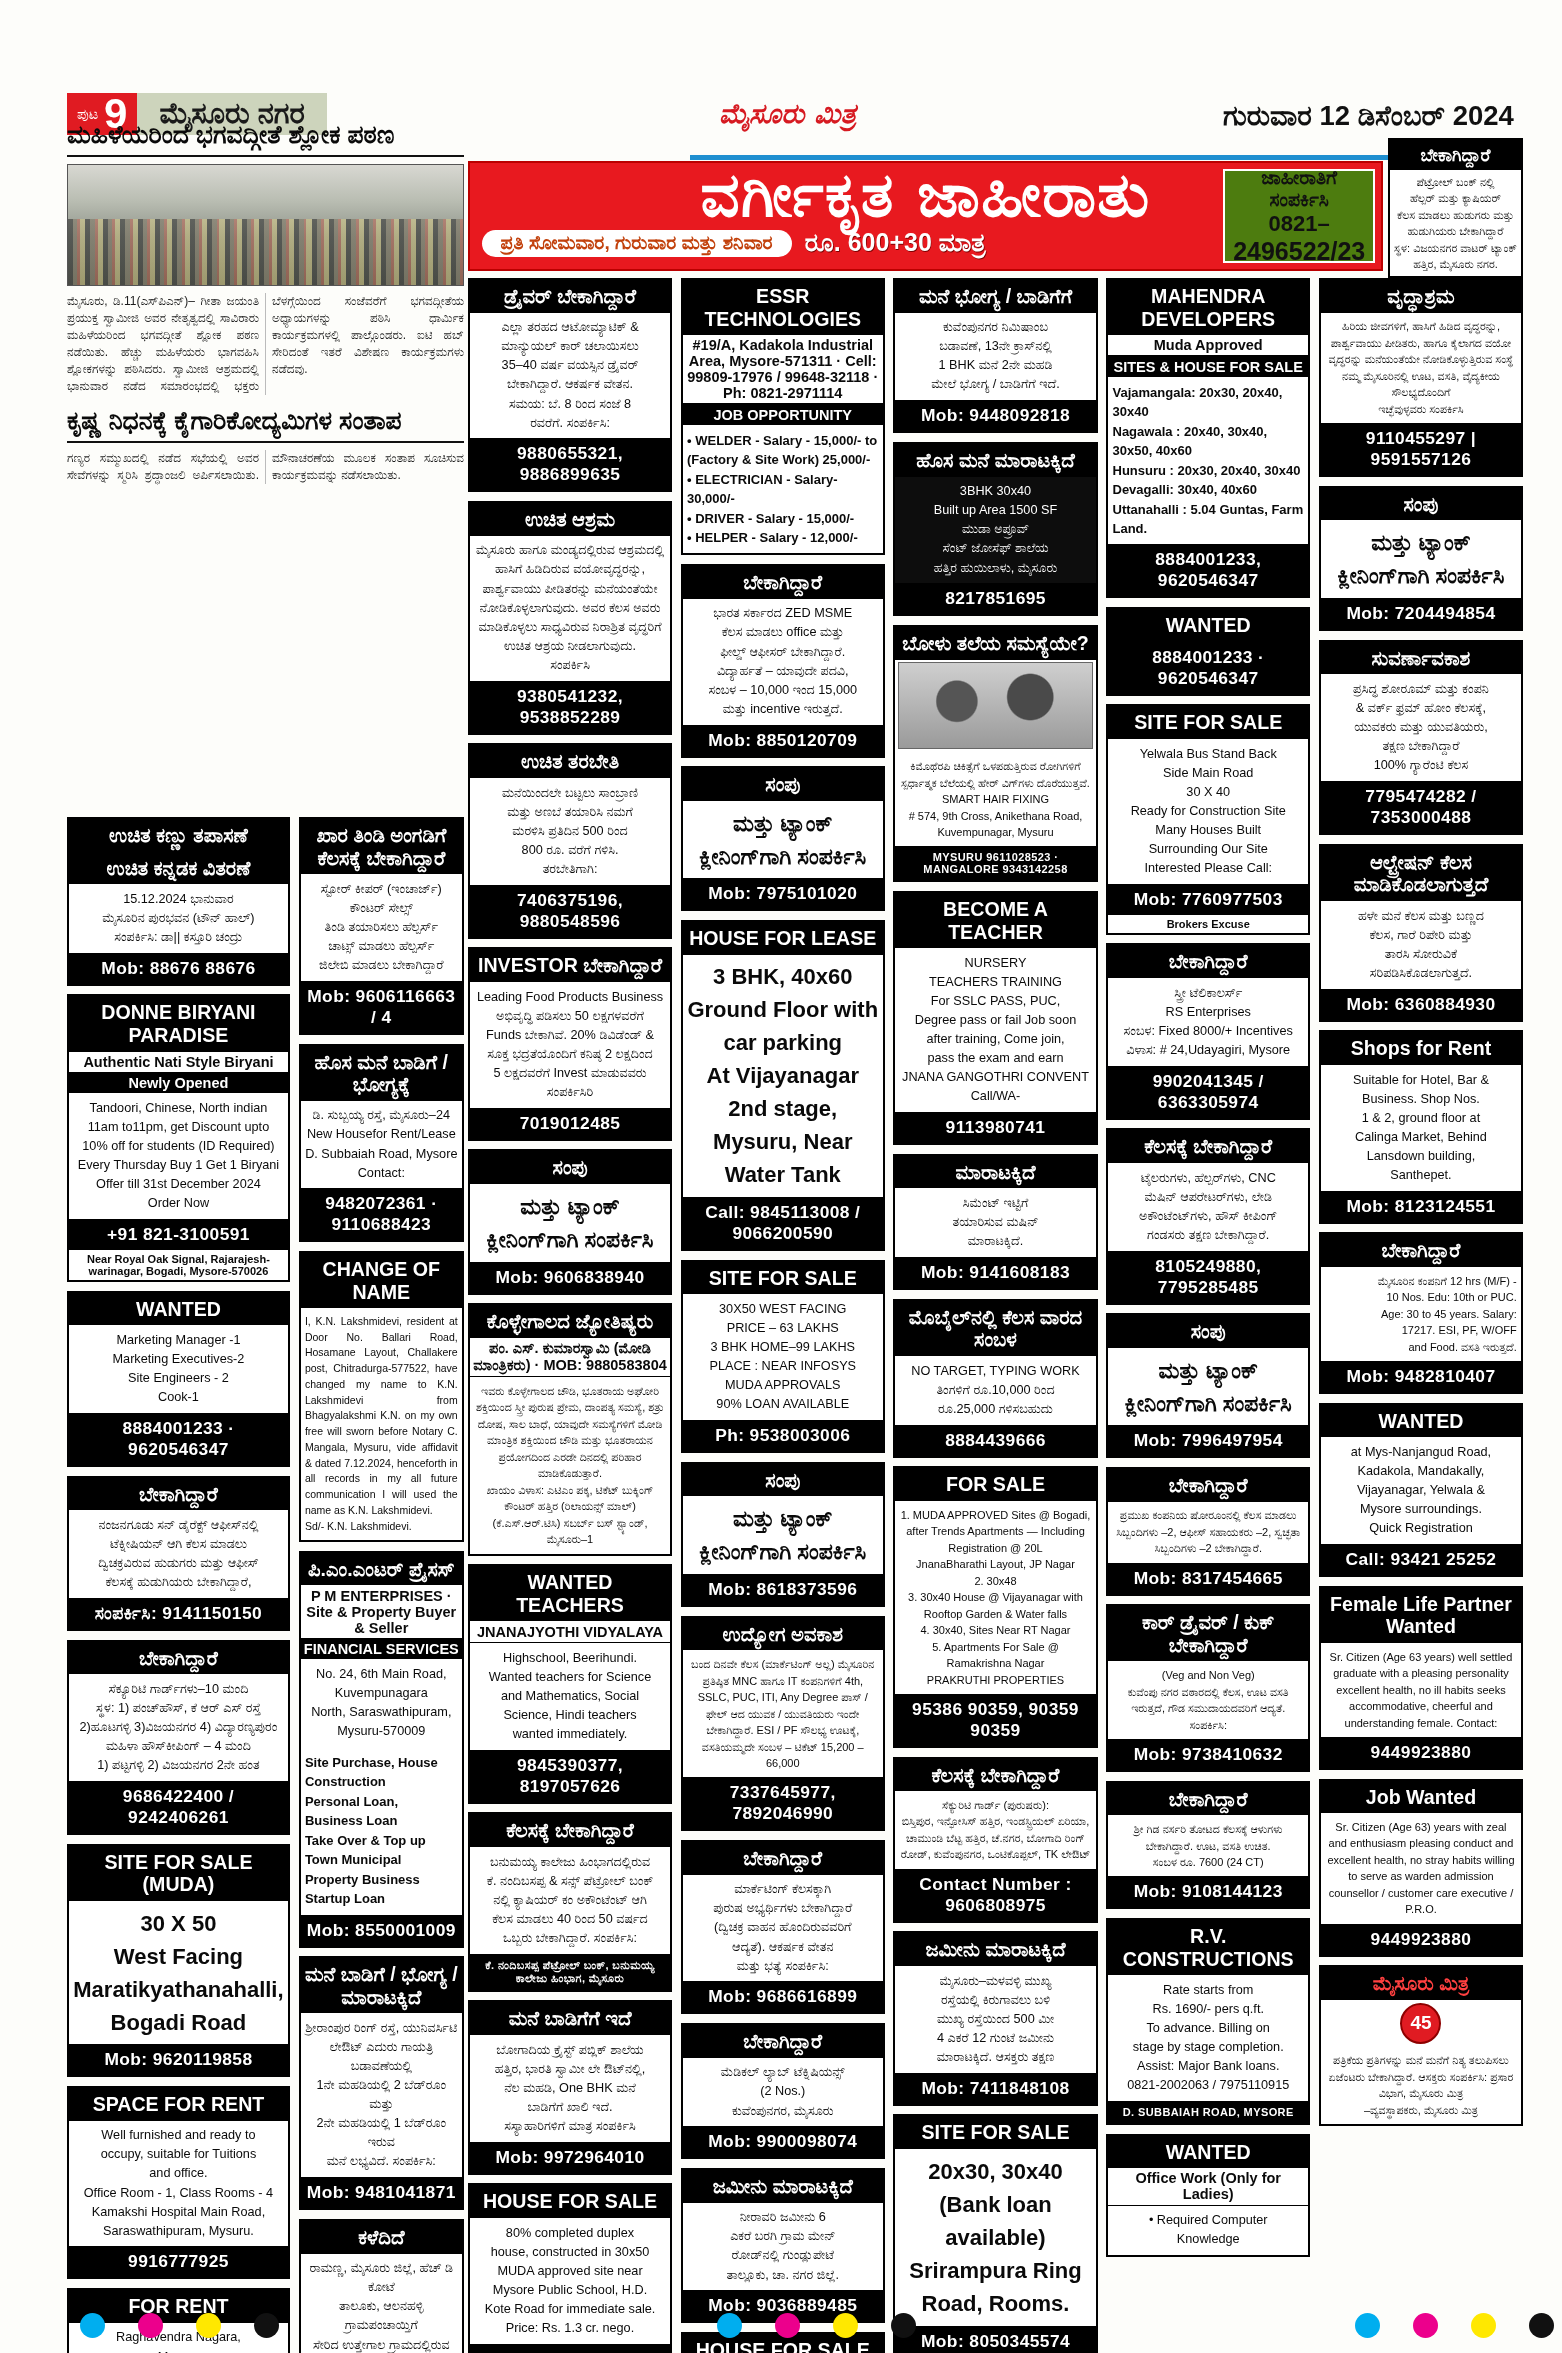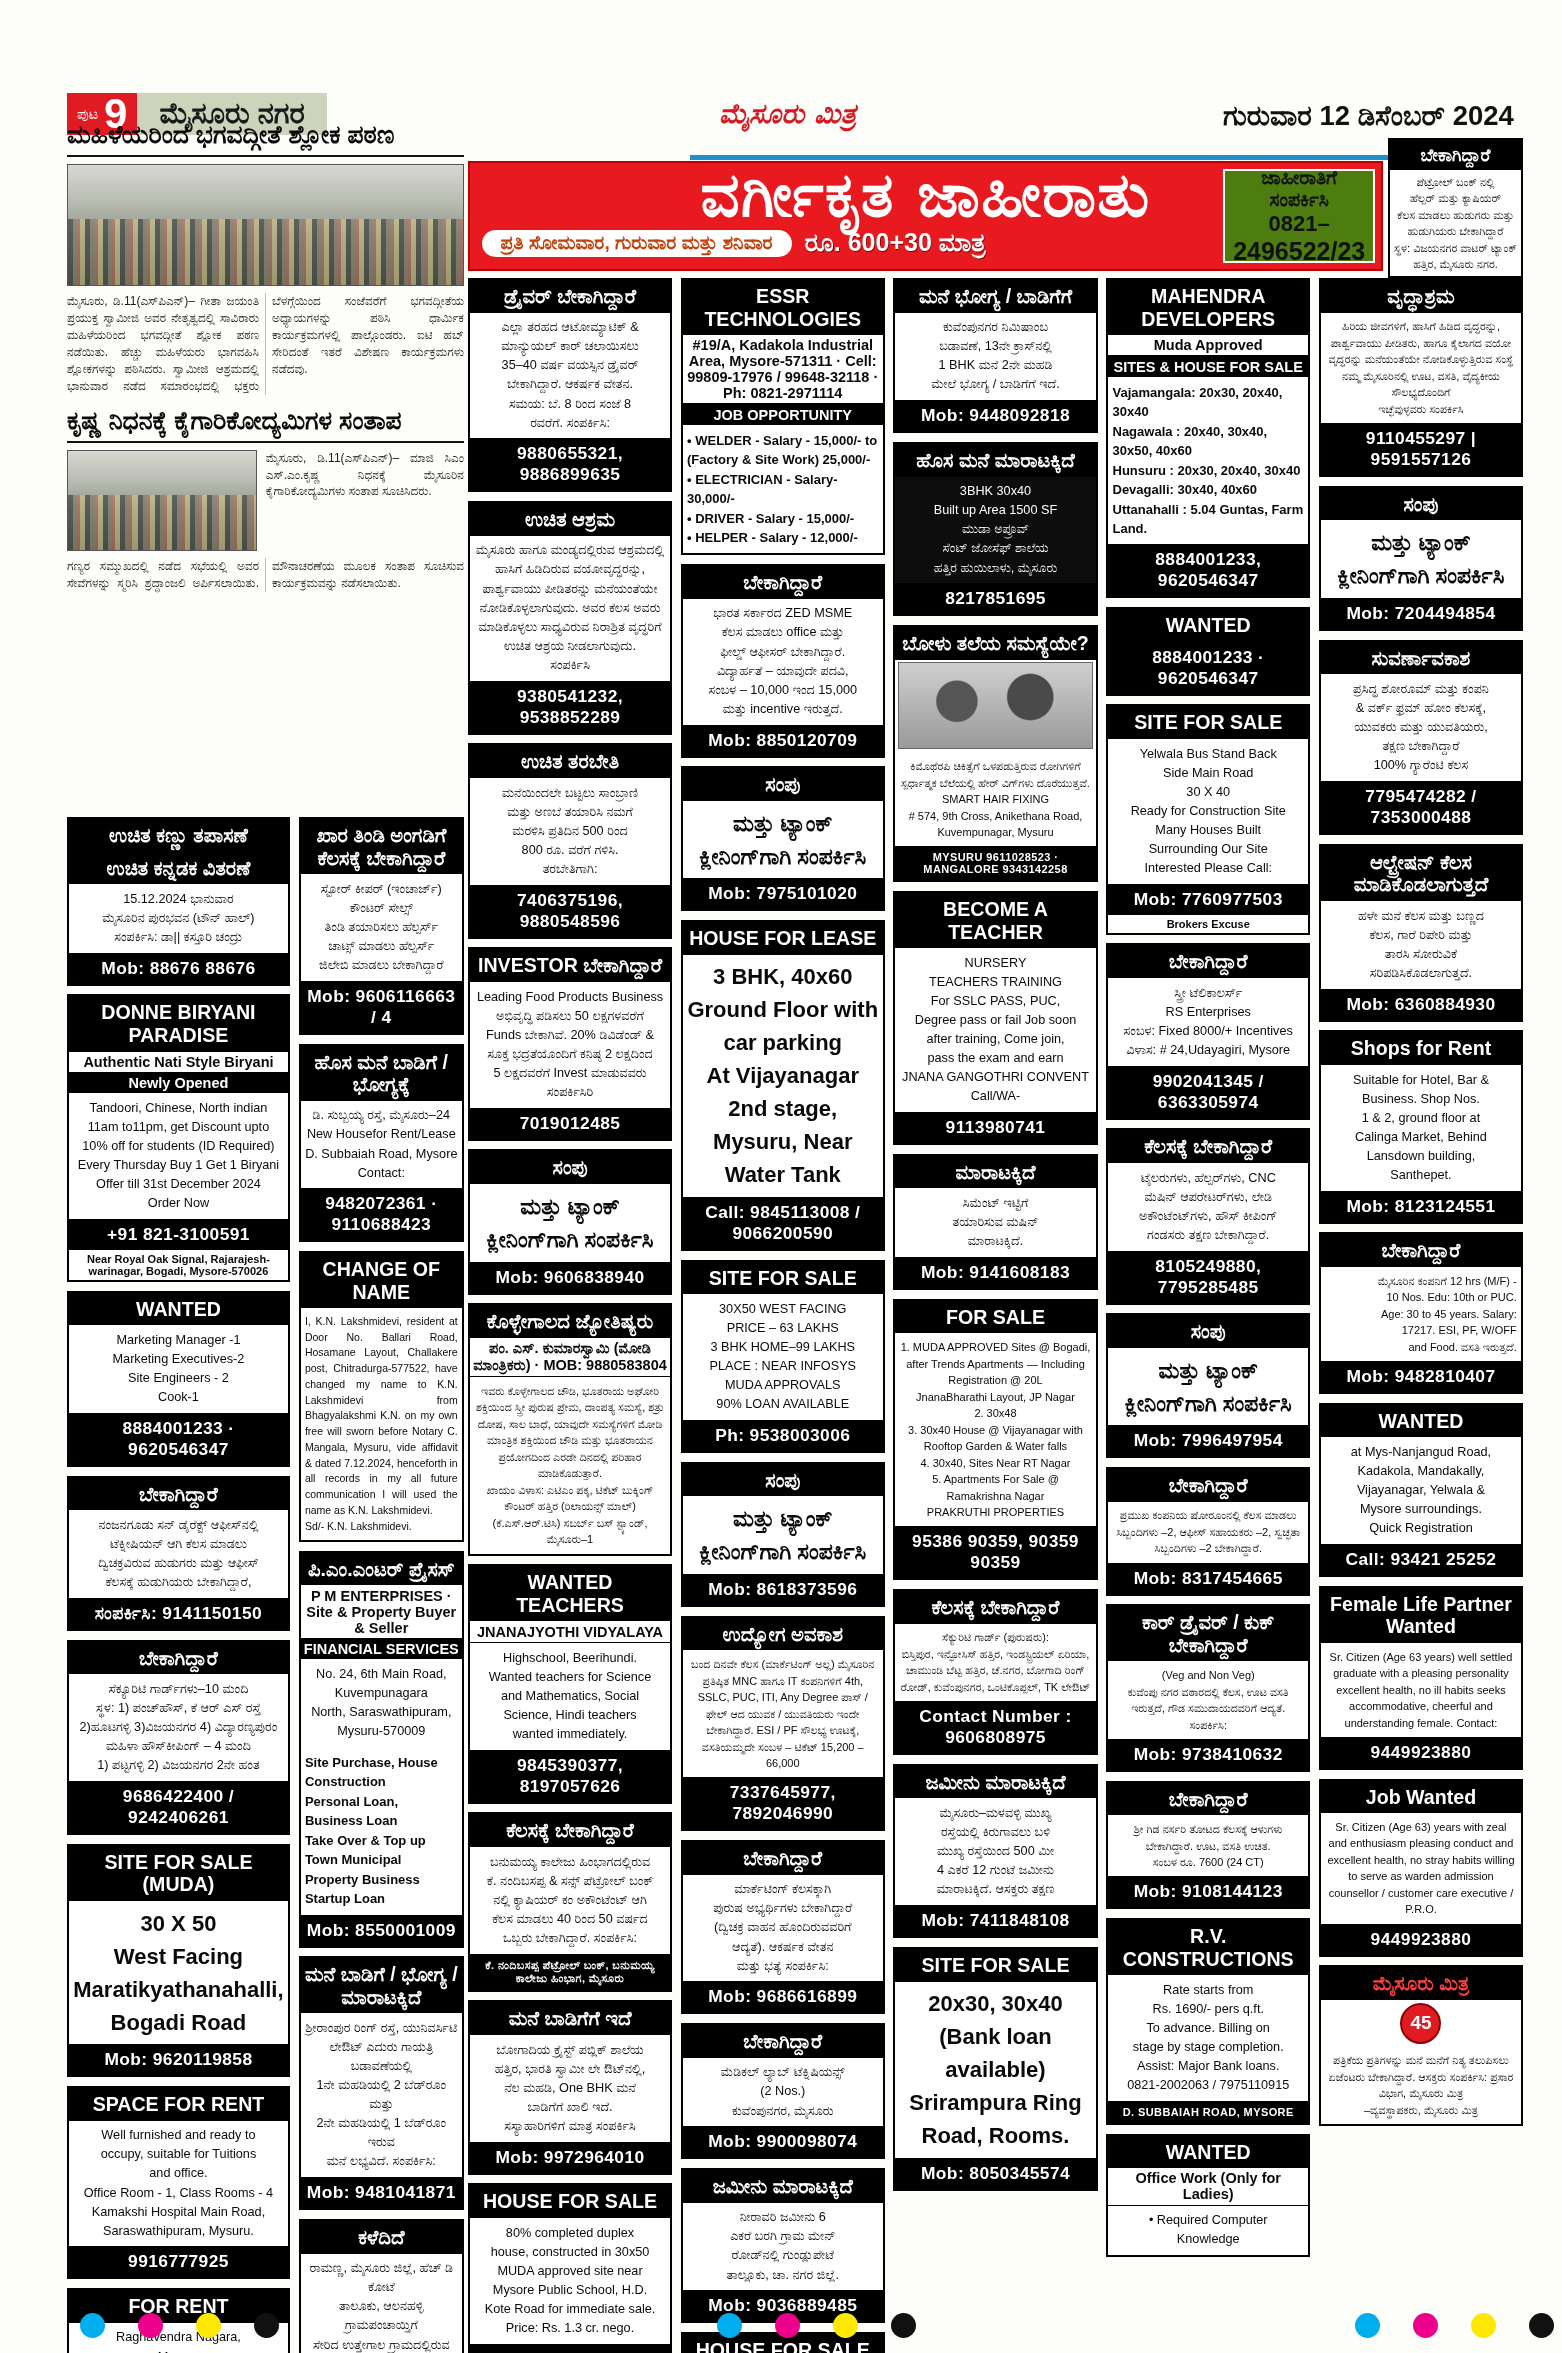--- a/index.html
+++ b/index.html
@@ -91,24 +91,20 @@
   </div>
 
   <div id="news">
     <div class="headline">ಮಹಿಳೆಯರಿಂದ ಭಗವದ್ಗೀತೆ ಶ್ಲೋಕ ಪಠಣ</div>
     <div class="news-photo"></div>
     <div class="news-body">
       <span>ಮೈಸೂರು, ಡಿ.11(ಎಸ್‌ಪಿಎನ್)– ಗೀತಾ ಜಯಂತಿ ಪ್ರಯುಕ್ತ ಸ್ವಾಮೀಜಿ ಅವರ ನೇತೃತ್ವದಲ್ಲಿ ಸಾವಿರಾರು ಮಹಿಳೆಯರಿಂದ ಭಗವದ್ಗೀತೆ ಶ್ಲೋಕ ಪಠಣ ನಡೆಯಿತು. ಹೆಚ್ಚು ಮಹಿಳೆಯರು ಭಾಗವಹಿಸಿ ಶ್ಲೋಕಗಳನ್ನು ಪಠಿಸಿದರು.</span>
       <span>ಸ್ವಾಮೀಜಿ ಆಶ್ರಮದಲ್ಲಿ ಭಾನುವಾರ ನಡೆದ ಸಮಾರಂಭದಲ್ಲಿ ಭಕ್ತರು ಬೆಳಗ್ಗೆಯಿಂದ ಸಂಜೆವರೆಗೆ ಭಗವದ್ಗೀತೆಯ ಅಧ್ಯಾಯಗಳನ್ನು ಪಠಿಸಿ ಧಾರ್ಮಿಕ ಕಾರ್ಯಕ್ರಮಗಳಲ್ಲಿ ಪಾಲ್ಗೊಂಡರು. ಐಟಿ ಹಬ್ ಸೇರಿದಂತೆ ಇತರೆ ವಿಶೇಷಣ ಕಾರ್ಯಕ್ರಮಗಳು ನಡೆದವು.</span>
     </div>
     <div class="headline">ಕೃಷ್ಣ ನಿಧನಕ್ಕೆ ಕೈಗಾರಿಕೋದ್ಯಮಿಗಳ ಸಂತಾಪ</div>
-    <div class="news-row">
-      <div class="news-photo"></div>
-      <div class="side-text">ಮೈಸೂರು, ಡಿ.11(ಎಸ್‌ಪಿಎನ್)– ಮಾಜಿ ಸಿಎಂ ಎಸ್.ಎಂ.ಕೃಷ್ಣ ನಿಧನಕ್ಕೆ ಮೈಸೂರಿನ ಕೈಗಾರಿಕೋದ್ಯಮಿಗಳು ಸಂತಾಪ ಸೂಚಿಸಿದರು.</div>
-    </div>
     <div class="news-body" style="column-count:2;">
       <span>ಗಣ್ಯರ ಸಮ್ಮುಖದಲ್ಲಿ ನಡೆದ ಸಭೆಯಲ್ಲಿ ಅವರ ಸೇವೆಗಳನ್ನು ಸ್ಮರಿಸಿ ಶ್ರದ್ಧಾಂಜಲಿ ಅರ್ಪಿಸಲಾಯಿತು. ಮೌನಾಚರಣೆಯ ಮೂಲಕ ಸಂತಾಪ ಸೂಚಿಸುವ ಕಾರ್ಯಕ್ರಮವನ್ನು ನಡೆಸಲಾಯಿತು.</span>
     </div>
   </div>
 
   <div id="banner">
     <div class="big">ವರ್ಗೀಕೃತ ಜಾಹೀರಾತು</div>
     <div class="strip">
       <span class="pill">ಪ್ರತಿ ಸೋಮವಾರ, ಗುರುವಾರ ಮತ್ತು ಶನಿವಾರ</span>
       <span class="price">ರೂ. 600+30 ಮಾತ್ರ</span>
@@ -558,20 +554,29 @@
         <article class="ad">
           <div class="ad-head">ಮಾರಾಟಕ್ಕಿದೆ</div>
           <div class="ad-body">
             <div>ಸಿಮೆಂಟ್ ಇಟ್ಟಿಗೆ</div>
             <div>ತಯಾರಿಸುವ ಮಷಿನ್</div>
             <div>ಮಾರಾಟಕ್ಕಿದೆ.</div>
           </div>
           <div class="ad-phone">Mob: 9141608183</div>
         </article>
         <article class="ad">
+          <div class="ad-head">ಮೊಬೈಲ್‌ನಲ್ಲಿ ಕೆಲಸ ವಾರದ ಸಂಬಳ</div>
+          <div class="ad-body">
+            <div>NO TARGET, TYPING WORK</div>
+            <div>ತಿಂಗಳಿಗೆ ರೂ.10,000 ರಿಂದ</div>
+            <div>ರೂ.25,000 ಗಳಿಸಬಹುದು</div>
+          </div>
+          <div class="ad-phone">8884439666</div>
+        </article>
+        <article class="ad">
           <div class="ad-head">FOR SALE</div>
           <div class="ad-body" style="font-size: 11px;">
             <div>1. MUDA APPROVED Sites @ Bogadi, after Trends Apartments — Including Registration @ 20L</div>
             <div>JnanaBharathi Layout, JP Nagar</div>
             <div>2. 30x48</div>
             <div>3. 30x40 House @ Vijayanagar with Rooftop Garden &amp; Water falls</div>
             <div>4. 30x40, Sites Near RT Nagar</div>
             <div>5. Apartments For Sale @ Ramakrishna Nagar</div>
             <div>PRAKRUTHI PROPERTIES</div>
           </div>

